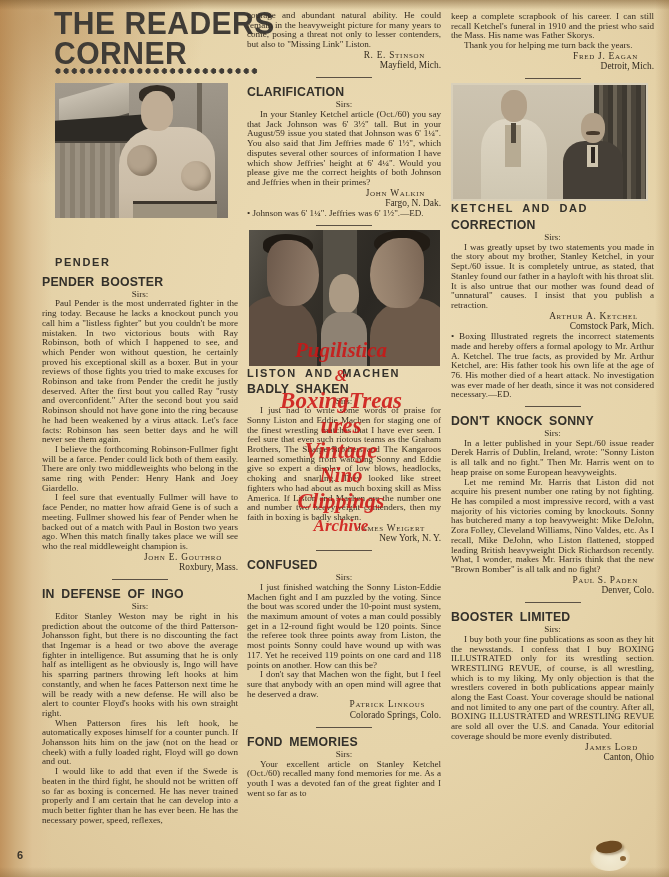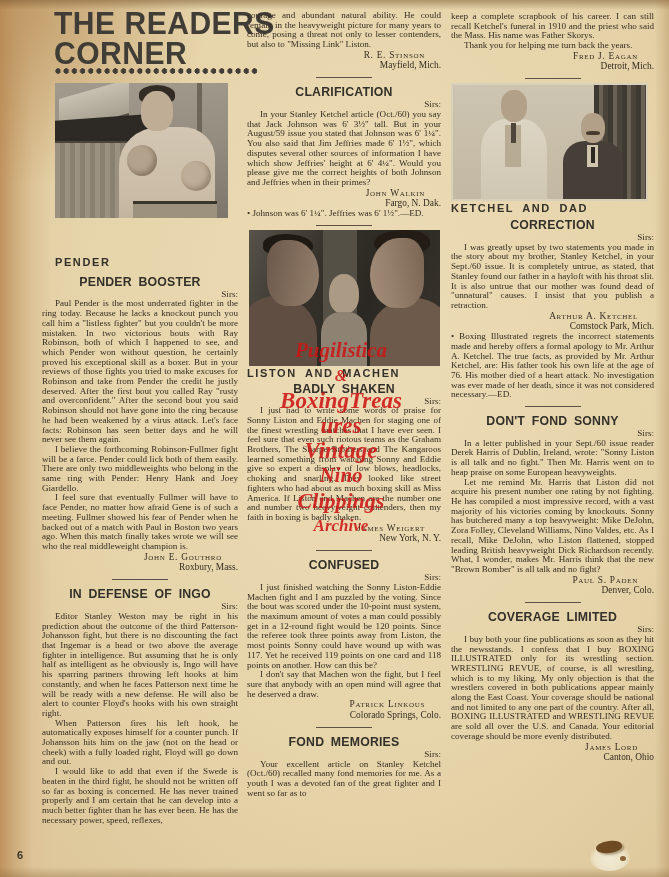--- a/index.html
+++ b/index.html
@@ -31,22 +31,22 @@
   .dotted-rule{position:absolute;left:54px;top:67px;width:205px;height:8px;
     background-image:radial-gradient(circle at 4px 4px, #403c36 2.5px, rgba(0,0,0,0) 2.9px);
     background-size:8.2px 8px;background-repeat:repeat-x;}
 
   
   .col{position:absolute;text-align:justify;font-size:9.1px;line-height:9.7px;color:#362d22;}
   .col1{left:42px;top:83px;width:196px;}
   .col2{left:247px;top:11px;width:194px;}
   .col3{left:451px;top:12px;width:203px;}
   .letter-heading{font-family:"Liberation Sans",sans-serif;font-weight:bold;font-size:12.3px;
-    line-height:13px;letter-spacing:.2px;word-spacing:3px;color:#33302a;text-align:center;margin:8px 0 1px;}
-  .sirs{text-align:right;margin:0;}
+    line-height:13px;letter-spacing:.2px;word-spacing:3px;color:#33302a;text-align:left;margin:8px 0 1px;}
+  .sirs{text-align:center;margin:0;}
   p.body{margin:0;text-indent:13px;}
   p.body.noindent{text-indent:0;}
   .sig{text-align:right;padding-right:16px;font-variant:small-caps;letter-spacing:.7px;
     font-size:9.4px;line-height:10.5px;margin:0;}
   .loc{text-align:right;font-size:9.4px;line-height:11px;margin:0;}
   .ed-note{margin:5px 0 0;text-align:justify;}
   .divider{width:56px;border:none;border-top:1.3px solid #5b5144;margin:6px auto 2px;}
 
   
   .photo{position:relative;overflow:hidden;}
@@ -143,21 +143,21 @@
       <div class="pp-gloveL"></div>
       <div class="pp-gloveR"></div>
       <div class="pp-trunks"></div>
     </div>
     <p class="caption" style="width:173px;margin-left:13px;margin-top:40px;">PENDER</p>
 
     <h3 class="letter-heading">PENDER BOOSTER</h3>
     <p class="body noindent sirs">Sirs:</p>
     <p class="body">Paul Pender is the most underrated fighter in the ring today. Because he lacks a knockout punch you call him a "listless fighter" but you couldn't be more mistaken. In two victorious bouts with Ray Robinson, both of which I happened to see, and which Pender won without question, he certainly proved his exceptional skill as a boxer. But in your reviews of those fights you tried to make excuses for Robinson and take from Pender the credit he justly deserved. After the first bout you called Ray "rusty and overconfident." After the second bout you said Robinson should not have gone into the ring because he had been weakened by a virus attack. Let's face facts: Robinson has seen better days and he will never see them again.</p>
     <p class="body">I believe the forthcoming Robinson-Fullmer fight will be a farce. Pender could lick both of them easily. There are only two middleweights who belong in the same ring with Pender: Henry Hank and Joey Giardello.</p>
-    <p class="body">I feel sure that eventually Fullmer will have to face Pender, no matter how afraid Gene is of such a meeting. Fullmer showed his fear of Pender when he backed out of a match with Paul in Boston two years ago. When this match finally takes wrote we will see who the real middleweight champion is.</p>
+    <p class="body">I feel sure that eventually Fullmer will have to face Pender, no matter how afraid Gene is of such a meeting. Fullmer showed his fear of Pender when he backed out of a match with Paul in Boston two years ago. When this match finally takes place we will see who the real middleweight champion is.</p>
     <p class="sig">John E. Gouthro</p>
     <p class="loc">Roxbury, Mass.</p>
     <hr class="divider">
 
     <h3 class="letter-heading">IN DEFENSE OF INGO</h3>
     <p class="body noindent sirs">Sirs:</p>
     <p class="body">Editor Stanley Weston may be right in his prediction about the outcome of the third Patterson-Johansson fight, but there is no discounting the fact that Ingemar is a head or two above the average fighter in intelligence. But assuming that he is only half as intelligent as he obviously is, Ingo will have his sparring partners throwing left hooks at him constantly, and when he faces Patterson next time he will be ready with a new defense. He will also be alert to counter Floyd's hooks with his own straight right.</p>
     <p class="body">When Patterson fires his left hook, he automatically exposes himself for a counter punch. If Johansson hits him on the jaw (not on the head or cheek) with a fully loaded right, Floyd will go down and out.</p>
     <p class="body">I would like to add that even if the Swede is beaten in the third fight, he should not be written off so far as boxing is concerned. He has never trained properly and I am certain that he can develop into a much better fighter than he has ever been. He has the necessary power, speed, reflexes,</p>
   </div>
@@ -231,29 +231,29 @@
     <p class="caption">KETCHEL AND DAD</p>
 
     <h3 class="letter-heading" style="margin-top:5px;">CORRECTION</h3>
     <p class="body noindent sirs">Sirs:</p>
     <p class="body">I was greatly upset by two statements you made in the story about my brother, Stanley Ketchel, in your Sept./60 issue. It is completely untrue, as stated, that Stanley found our father in a hayloft with his throat slit. It is also untrue that our mother was found dead of "unnatural" causes. I insist that you publish a retraction.</p>
     <p class="sig">Arthur A. Ketchel</p>
     <p class="loc">Comstock Park, Mich.</p>
     <p class="body noindent ed-note">• Boxing Illustrated regrets the incorrect statements made and hereby offers a formal apology to Mr. Arthur A. Ketchel. The true facts, as provided by Mr. Arthur Ketchel, are: His father took his own life at the age of 76. His mother died of a heart attack. No investigation was ever made of her death, since it was not considered necessary.—ED.</p>
     <hr class="divider">
 
-    <h3 class="letter-heading">DON'T FOND SONNY</h3>
+    <h3 class="letter-heading">DON'T KNOCK SONNY</h3>
     <p class="body noindent sirs">Sirs:</p>
     <p class="body">In a letter published in your Sept./60 issue reader Derek Harris of Dublin, Ireland, wrote: "Sonny Liston is all talk and no fight." Then Mr. Harris went on to heap praise on some European heavyweights.</p>
     <p class="body">Let me remind Mr. Harris that Liston did not acquire his present number one rating by not fighting. He has compiled a most impressive record, with a vast majority of his victories coming by knockouts. Sonny has butchered many a top heavyweight: Mike DeJohn, Zora Folley, Cleveland Williams, Nino Valdes, etc. As I recall, Mike DeJohn, who Liston flattened, stopped leading British heavyweight Dick Richardson recently. What, I wonder, makes Mr. Harris think that the new "Brown Bomber" is all talk and no fight?</p>
     <p class="sig">Paul S. Paden</p>
     <p class="loc">Denver, Colo.</p>
     <hr class="divider">
 
-    <h3 class="letter-heading">COVERAGE LIMITED</h3>
+    <h3 class="letter-heading">BOOSTER LIMITED</h3>
     <p class="body noindent sirs">Sirs:</p>
     <p class="body">I buy both your fine publications as soon as they hit the newsstands. I confess that I buy BOXING ILLUSTRATED only for its wrestling section. WRESTLING REVUE, of course, is all wrestling, which is to my liking. My only objection is that the wrestlers covered in both publications appear mainly along the East Coast. Your coverage should be national and not limited to any one part of the country. After all, BOXING ILLUSTRATED and WRESTLING REVUE are sold all over the U.S. and Canada. Your editorial coverage should be more evenly distributed.</p>
     <p class="sig">James Lord</p>
     <p class="loc">Canton, Ohio</p>
   </div>
 
   <div class="watermark">
     <div class="wm-1">Pugilistica</div>
     <div class="wm-2">&amp;</div>
     <div class="wm-3">BoxingTreas</div>

